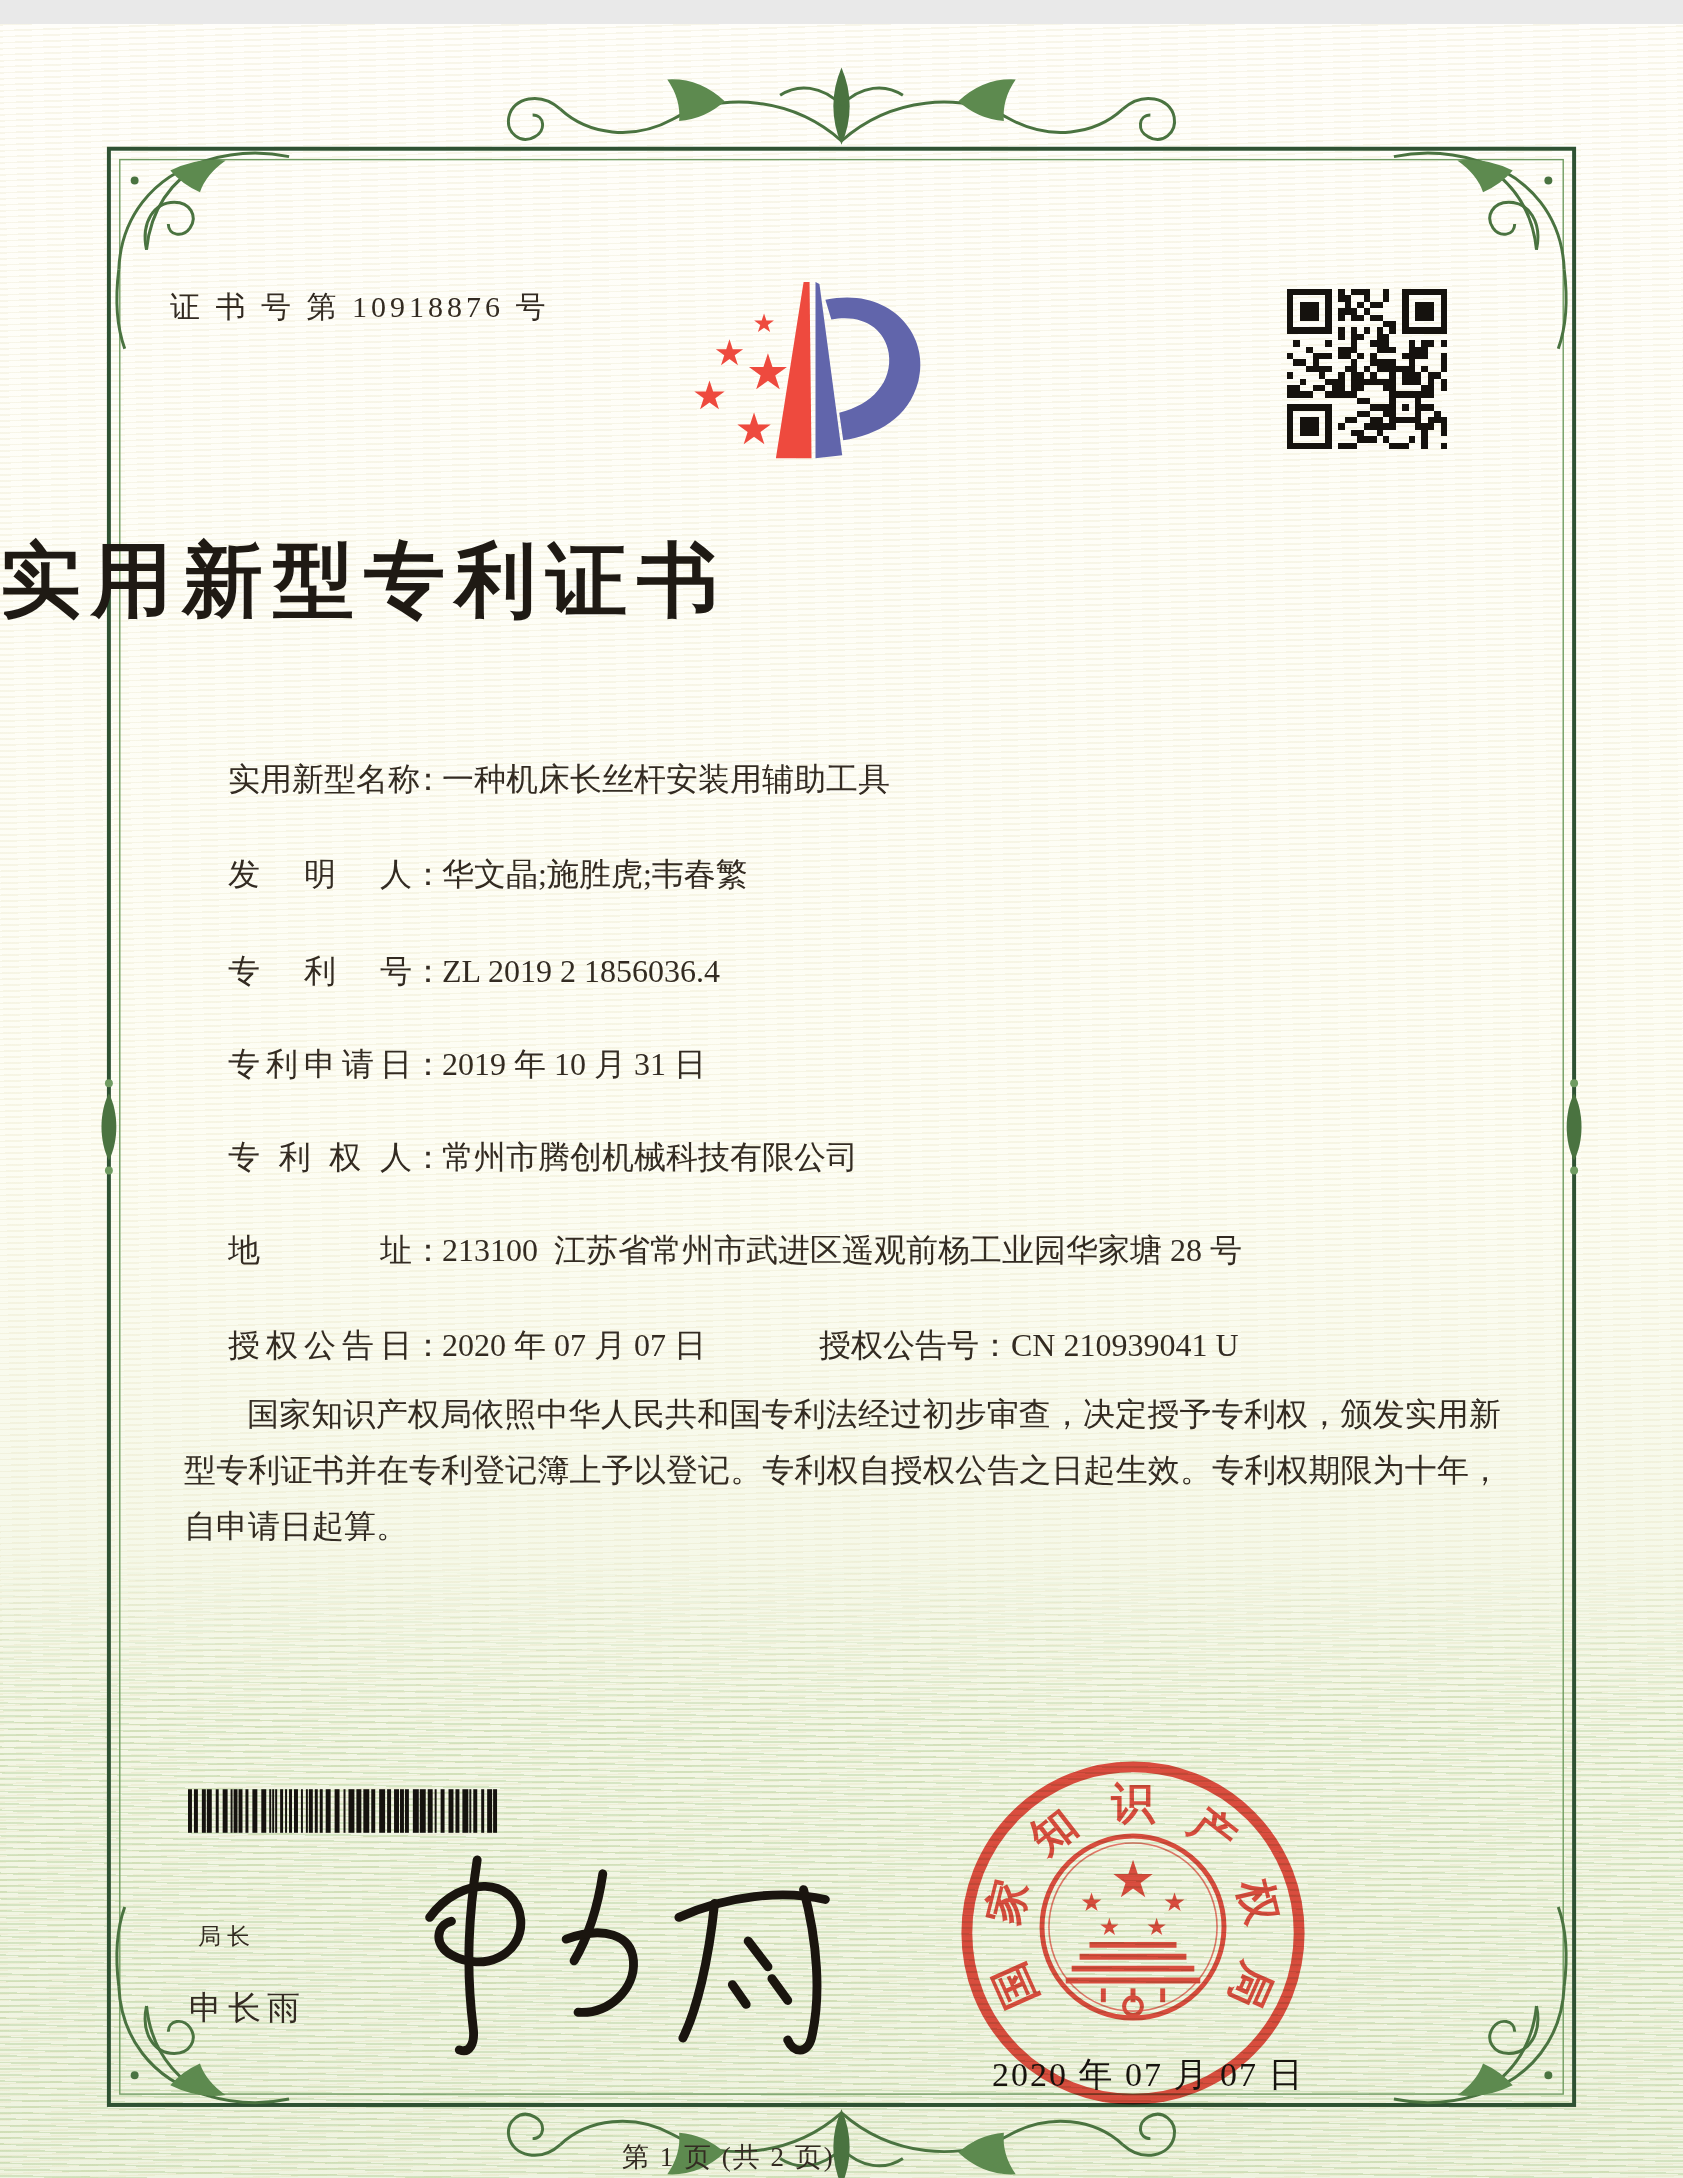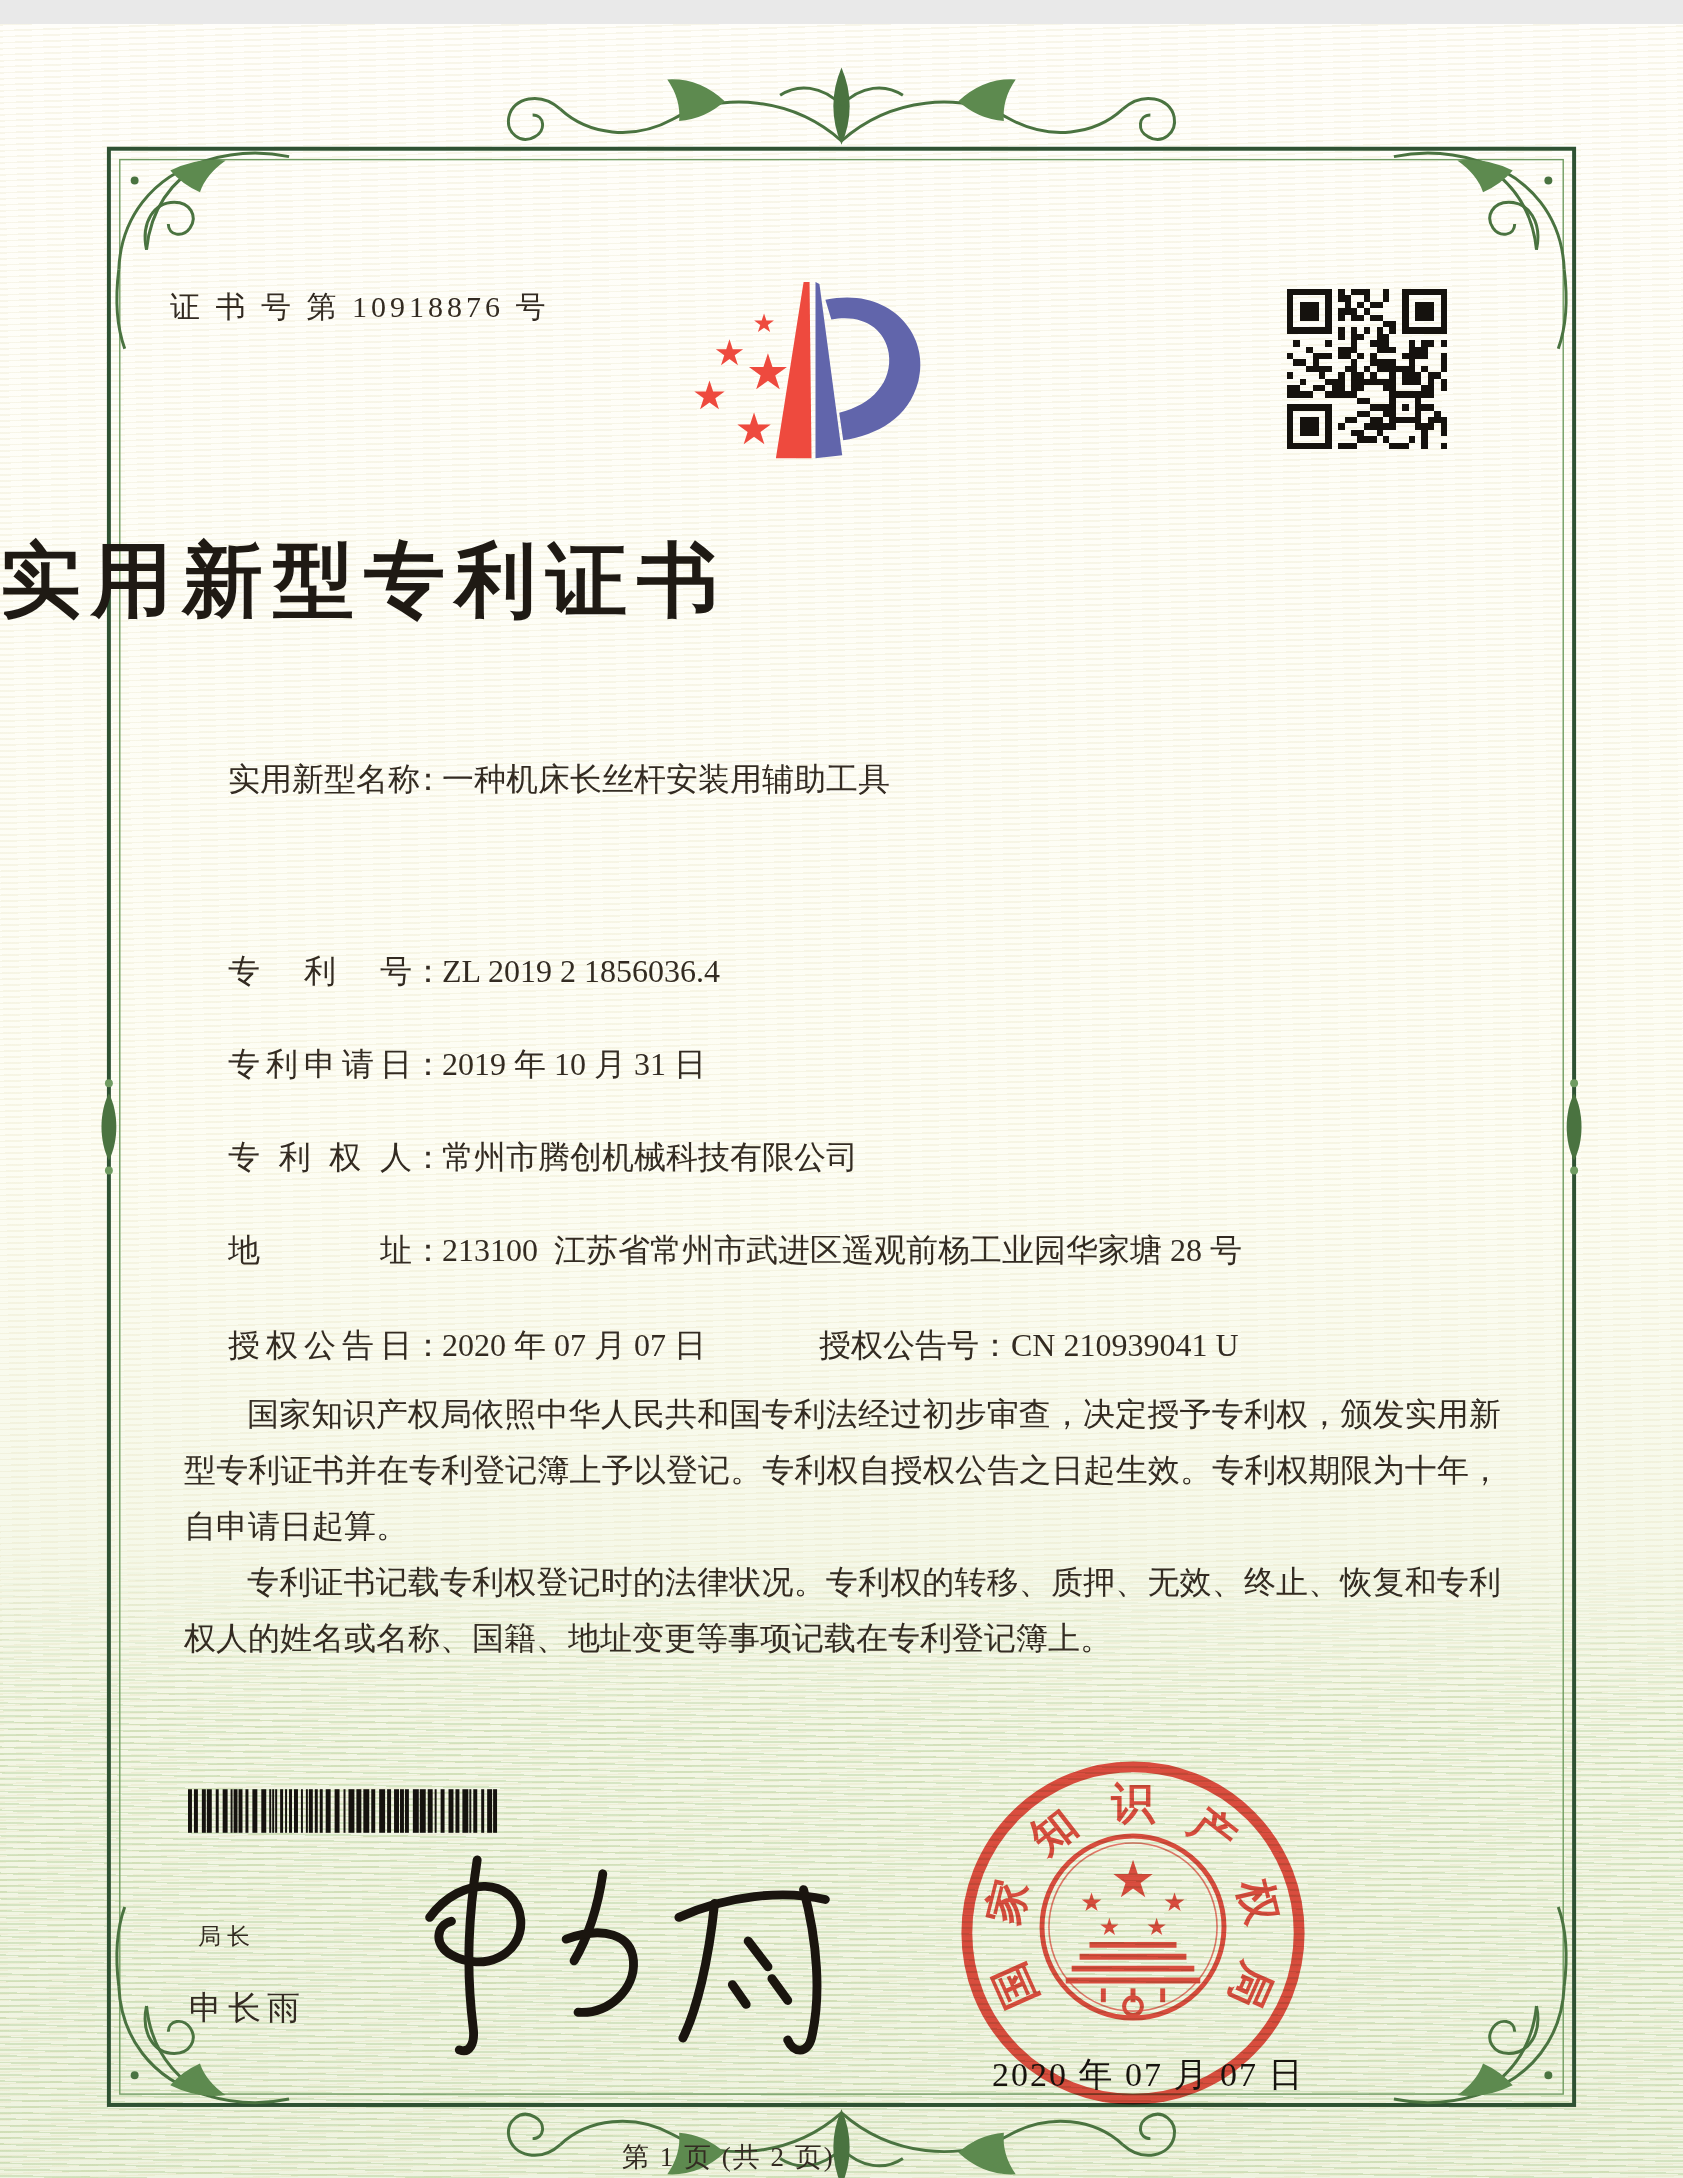--- a/index.html
+++ b/index.html
@@ -408,20 +408,23 @@
       <rect x="18" y="24" width="1" height="1" fill="#15120e"></rect>
       <rect x="21" y="24" width="1" height="1" fill="#15120e"></rect>
       <rect x="24" y="24" width="1" height="1" fill="#15120e"></rect>
     </svg>
 
   <div class="layer title">实用新型专利证书</div>
 
   <div class="layer frow" style="top:697px">
     <span class="flabel">实用新型名称</span><span class="fcolon">：</span><span class="fvalue">一种机床长丝杆安装用辅助工具</span>
   </div>
+  <div class="layer frow" style="top:792px">
+    <span class="flabel">发明人</span><span class="fcolon">：</span><span class="fvalue">华文晶;施胜虎;韦春繁</span>
+  </div>
   <div class="layer frow" style="top:889px">
     <span class="flabel">专利号</span><span class="fcolon">：</span><span class="fvalue">ZL 2019 2 1856036.4</span>
   </div>
   <div class="layer frow" style="top:982px">
     <span class="flabel">专利申请日</span><span class="fcolon">：</span><span class="fvalue">2019 年 10 月 31 日</span>
   </div>
   <div class="layer frow" style="top:1075px">
     <span class="flabel">专利权人</span><span class="fcolon">：</span><span class="fvalue">常州市腾创机械科技有限公司</span>
   </div>
   <div class="layer frow" style="top:1168px">
@@ -429,21 +432,20 @@
   </div>
   <div class="layer frow" style="top:1263px">
     <span class="flabel">授权公告日</span><span class="fcolon">：</span><span class="fvalue">2020 年 07 月 07 日</span>
   </div>
   <div class="layer frow2" style="top:1263px">
     <span>授权公告号</span><span>：</span><span class="fvalue">CN 210939041 U</span>
   </div>
 
   <div class="layer paras">
     <p>国家知识产权局依照中华人民共和国专利法经过初步审查，决定授予专利权，颁发实用新型专利证书并在专利登记簿上予以登记。专利权自授权公告之日起生效。专利权期限为十年，自申请日起算。</p>
-    <p>专利证书记载专利权登记时的法律状况。专利权的转移、质押、无效、终止、恢复和专利权人的姓名或名称、国籍、地址变更等事项记载在专利登记簿上。</p>
   </div>
 
   <svg id="barcode-svg" class="layer barcode" width="315" height="44" viewBox="0 0 318 44">
       <rect x="0" y="0" width="4" height="44" fill="#15120e"></rect>
       <rect x="6" y="0" width="4" height="44" fill="#15120e"></rect>
       <rect x="14" y="0" width="4" height="44" fill="#15120e"></rect>
       <rect x="19" y="0" width="5" height="44" fill="#15120e"></rect>
       <rect x="28" y="0" width="3" height="44" fill="#15120e"></rect>
       <rect x="35" y="0" width="5" height="44" fill="#15120e"></rect>
       <rect x="43" y="0" width="2" height="44" fill="#15120e"></rect>

